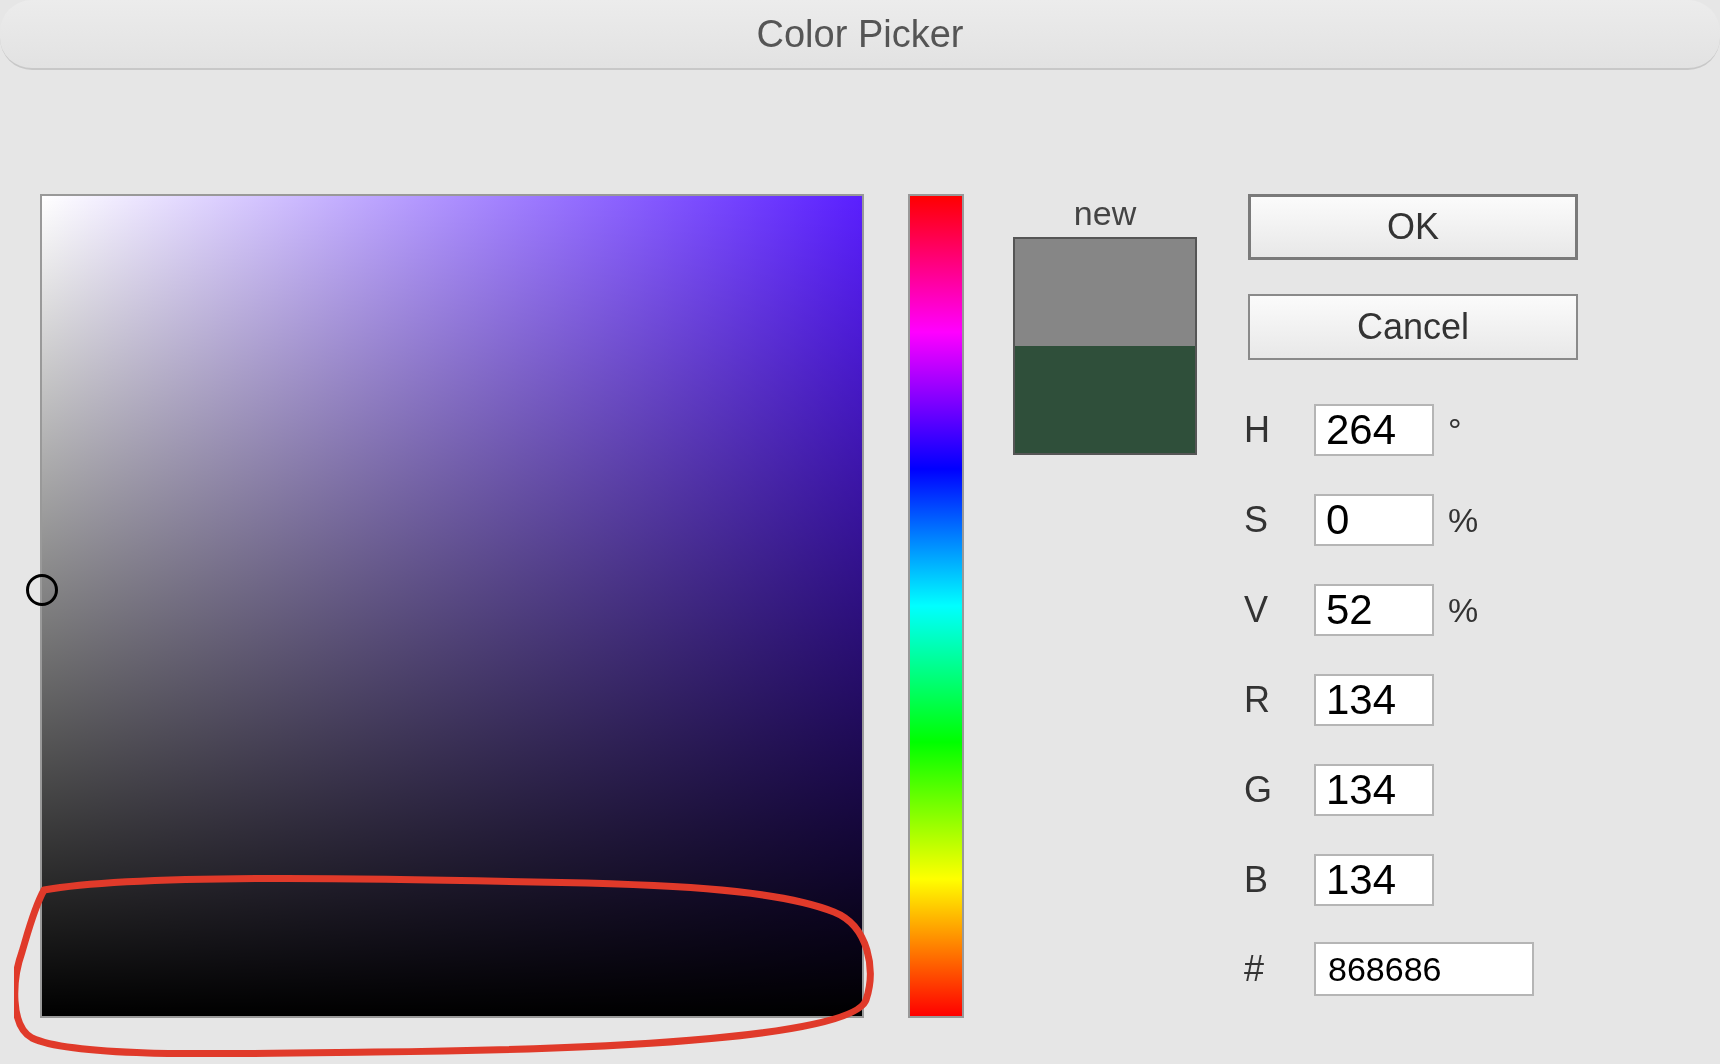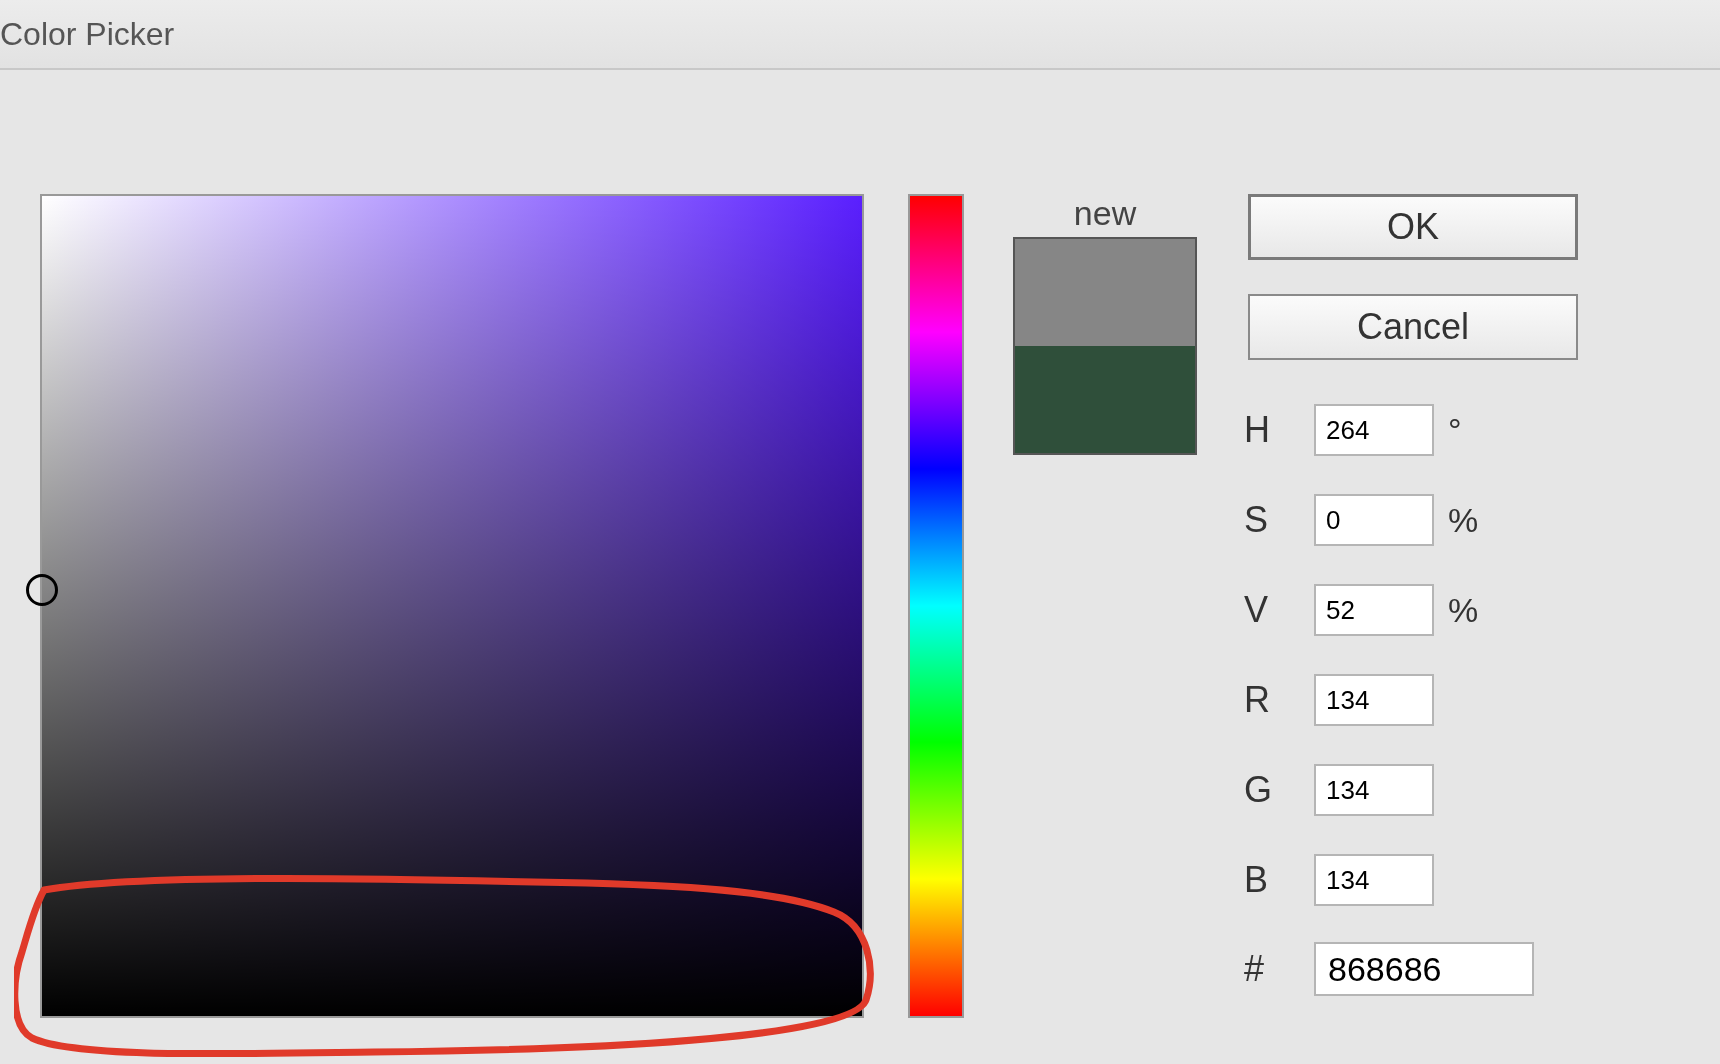--- a/index.html
+++ b/index.html
@@ -8,25 +8,26 @@
     width: 1720px;
     height: 1064px;
     background: #e6e6e6;
     font-family: -apple-system, "Segoe UI", Arial, sans-serif;
     color: #333;
     overflow: hidden;
   }
   .titlebar {
     height: 68px;
     line-height: 68px;
-    text-align: left;
-    font-size: 32px;
+    text-align: center;
+    font-size: 38px;
     color: #555;
     background: linear-gradient(#ececec, #e2e2e2);
     border-bottom: 2px solid #c8c8c8;
+    border-radius: 32px;
   }
   .content {
     position: relative;
     padding: 54px 40px 40px 40px;
   }
 
   
   .sv-frame {
     position: absolute;
     left: 40px; top: 124px;
@@ -127,21 +128,21 @@
     font-size: 36px;
   }
   .row.gap { margin-top: 24px; }
   .row .lab {
     width: 70px;
     color: #333;
   }
   .row input.val {
     width: 120px;
     height: 52px;
-    font-size: 26px;
+    font-size: 42px;
     padding: 0 10px;
     box-sizing: border-box;
     border: 2px solid #b5b5b5;
     background: #fff;
     font-family: inherit;
   }
   .row .unit {
     margin-left: 14px;
     font-size: 34px;
     color: #333;

